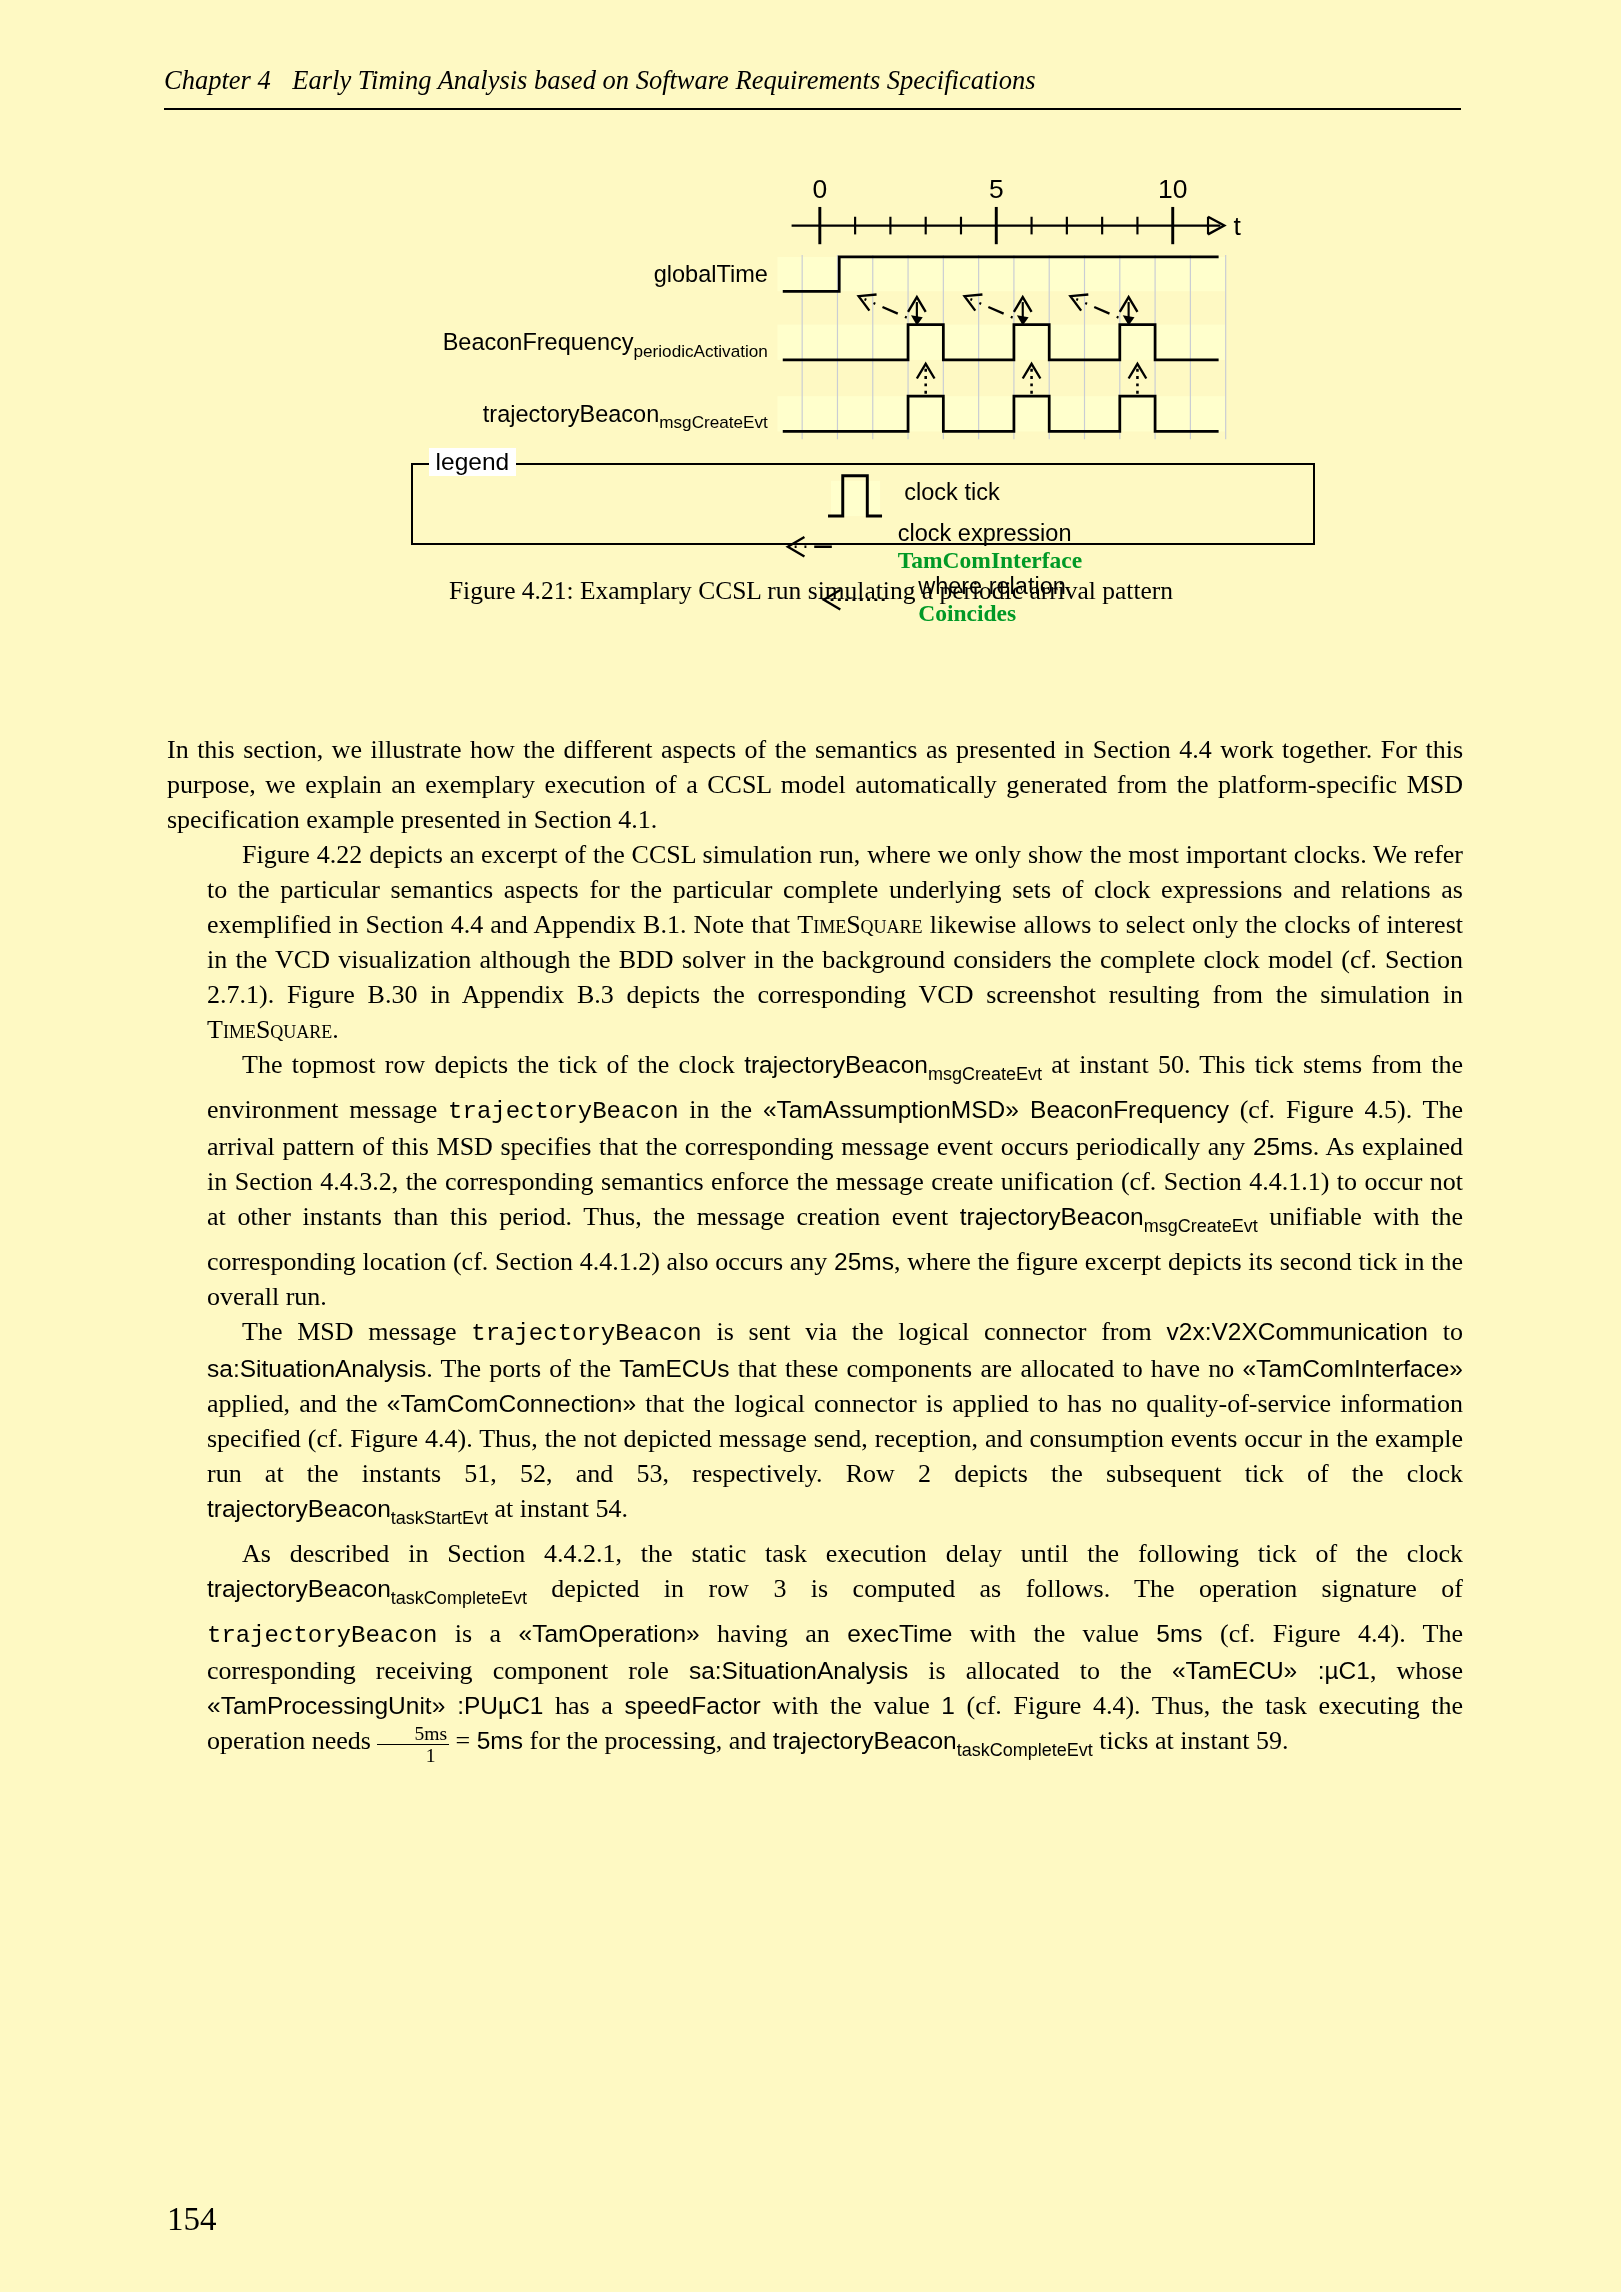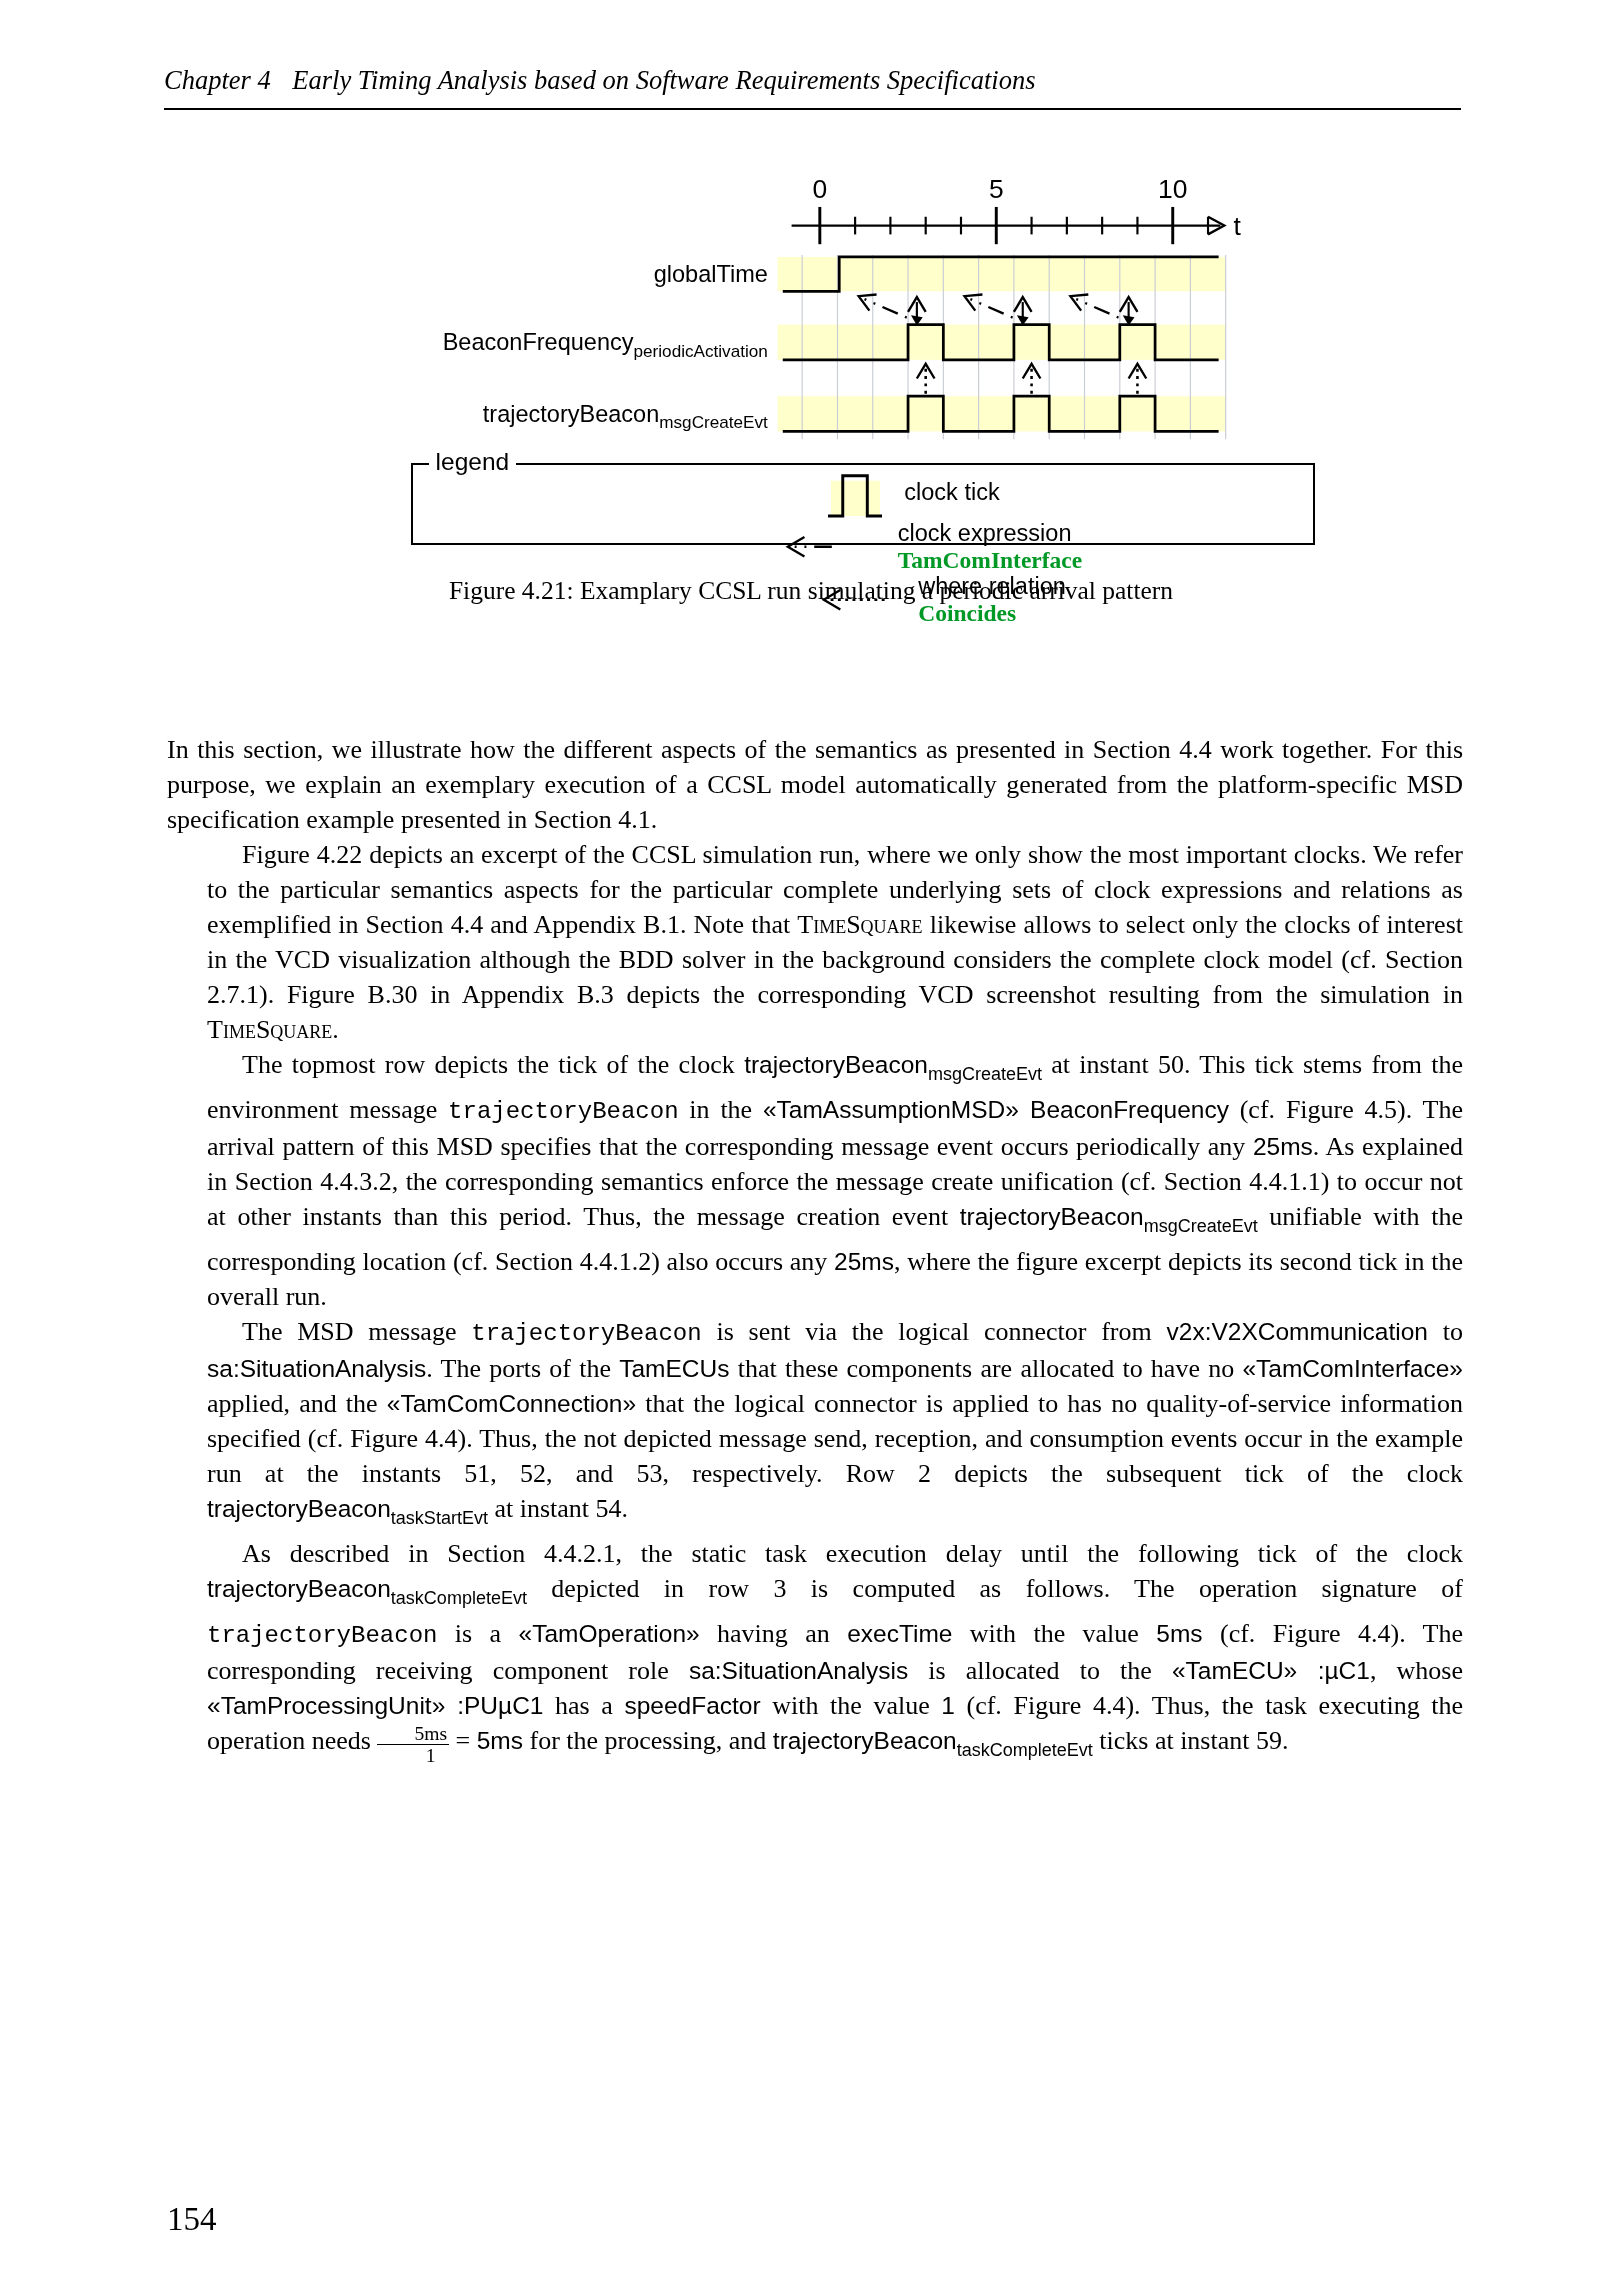--- a/index.html
+++ b/index.html
@@ -1,17 +1,17 @@
 <!DOCTYPE html>
 <html><head>
 <meta charset="utf-8">
 <style>
   html,body{margin:0;padding:0;background:#888;}
   .page{
-    position:relative;width:1621px;height:2293px;background:#ffffff;
+    position:relative;width:1621px;height:2293px;background:#fef9c3;
     margin:0 auto;overflow:hidden;
     font-family:"Liberation Serif", serif;color:#000;
   }
   
   .running-head{
     position:absolute;left:164px;top:65px;width:1297px;
     font-style:italic;font-size:26.5px;
     border-bottom:2px solid #000;padding-bottom:11.8px;
   }
   .running-head .chap{margin-right:21.6px;}

